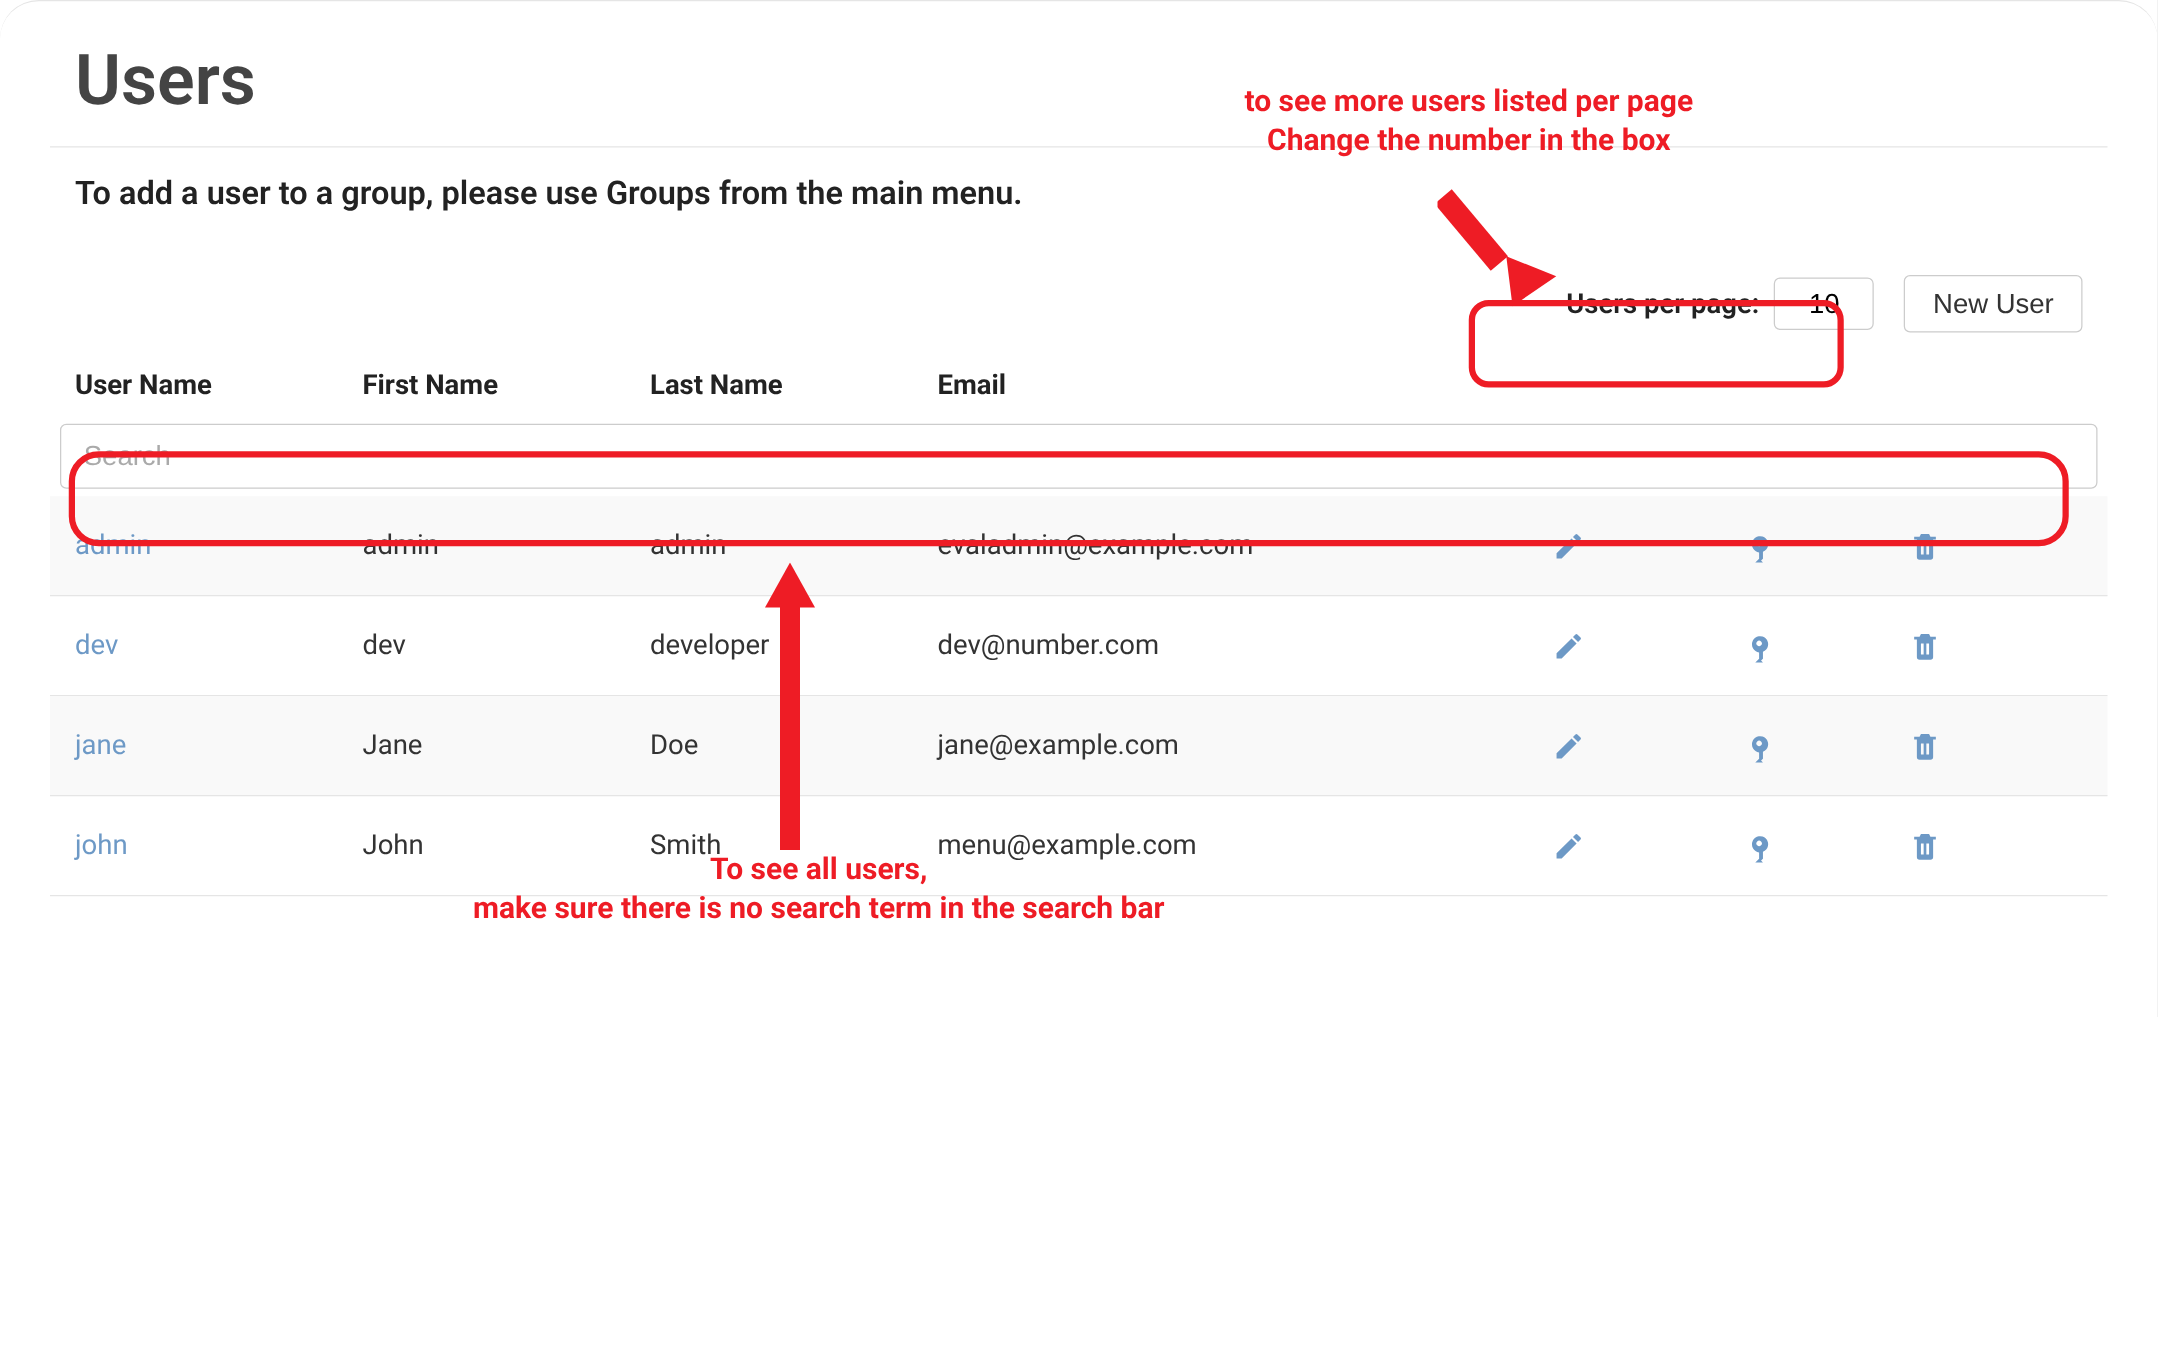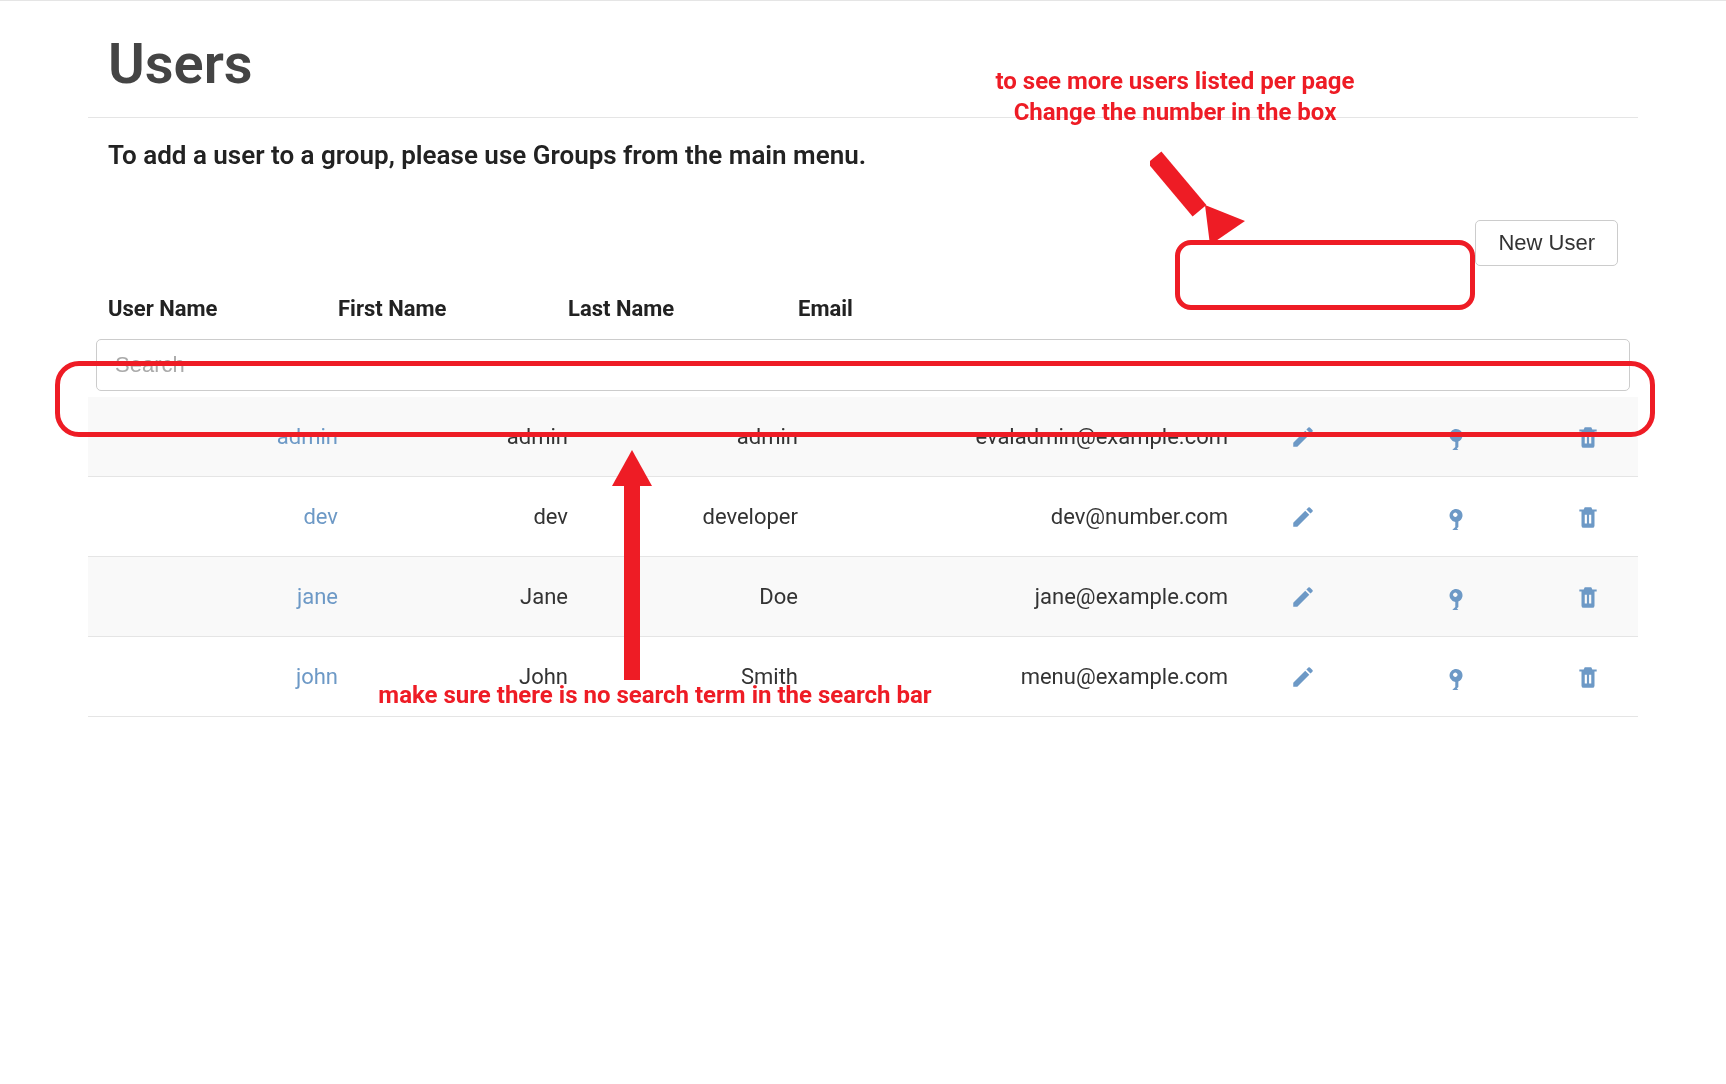--- a/index.html
+++ b/index.html
@@ -6,21 +6,22 @@
     body {
       font-family: -apple-system, BlinkMacSystemFont, "Segoe UI", Roboto, "Helvetica Neue", Arial, sans-serif;
       background: #fff;
       color: #333;
       width: 1726px;
       height: 1084px;
       position: relative;
     }
     .page-wrap {
       border-top: 1px solid #e5e5e5;
-      padding: 0 88px;
+      padding: 0 40px;
+      border-radius: 31px;
     }
     .page-title {
       font-size: 56px;
       font-weight: 600;
       color: #444;
       padding: 30px 20px 20px 20px;
       border-bottom: 1px solid #e5e5e5;
     }
     .page-subtitle {
       font-size: 26px;
@@ -93,21 +94,20 @@
       border-radius: 5px;
       color: #0369a1;
     }
     .search-input::placeholder { color: #aaa; font-weight: 500; }
     .tbody { }
     .tbody-row {
       min-height: 80px;
       border-bottom: 1px solid #e5e5e5;
       font-size: 22px;
       color: #333;
-      text-align: right;
     }
     .tbody-row:nth-child(odd) { background: #f9f9f9; }
     .tbody-row .col-username a {
       color: #6d99c6;
       text-decoration: none;
       cursor: pointer;
     }
     .icon-btn {
       cursor: pointer;
       color: #6d99c6;
@@ -135,20 +135,24 @@
     .ring-search { top: 361px; left: 55px; width: 1600px; height: 76px; border-radius: 24px; }
   </style>
 </head>
 <body>
 
 <div class="page-wrap">
   <h1 class="page-title">Users</h1>
   <div class="page-subtitle">To add a user to a group, please use Groups from the main menu.</div>
 
   <div class="controls-row">
+    <div class="users-per-page">
+      <span>Users per page:</span>
+      <input type="text" value="10" style="">
+    </div>
     <button class="new-user-btn">New User</button>
   </div>
 
   <div class="table">
     <div class="thead-row">
       <div class="col-username">User Name</div>
       <div class="col-firstname">First Name</div>
       <div class="col-lastname">Last Name</div>
       <div class="col-email">Email</div>
       <div class="col-action"></div>
@@ -289,20 +293,21 @@
 <div class="red-ring ring-search"></div>
 
 <svg class="red-arrow arrow-bottom-line" width="40" height="230" viewBox="0 0 40 230">
   <g fill="#ee1c25">
     <polygon points="20,0 40,36 0,36"></polygon>
     <rect x="12" y="30" width="16" height="200"></rect>
   </g>
 </svg>
 
 <div class="annot annot-bottom">
+  <div>To see all users,</div>
   <div>make sure there is no search term in the search bar</div>
 </div>
 
 <svg width="0" height="0" style="position:absolute">
   <defs>
     <g id="pencil-path">
       <path d="M3 17.25V21h3.75L17.81 9.94l-3.75-3.75L3 17.25zM20.71 7.04a1 1 0 0 0 0-1.41l-2.34-2.34a1 1 0 0 0-1.41 0l-1.83 1.83 3.75 3.75 1.83-1.83z"></path>
     </g>
     <g id="key-path">
       <path d="M13 3a6 6 0 1 0 3.7 10.72l3.3 3.3V21h4v-4h-2v-2l-3.58-3.58A6 6 0 0 0 13 3zm-3 6a2 2 0 1 1 4 0 2 2 0 0 1-4 0z" transform="rotate(45 12 12)"></path>

